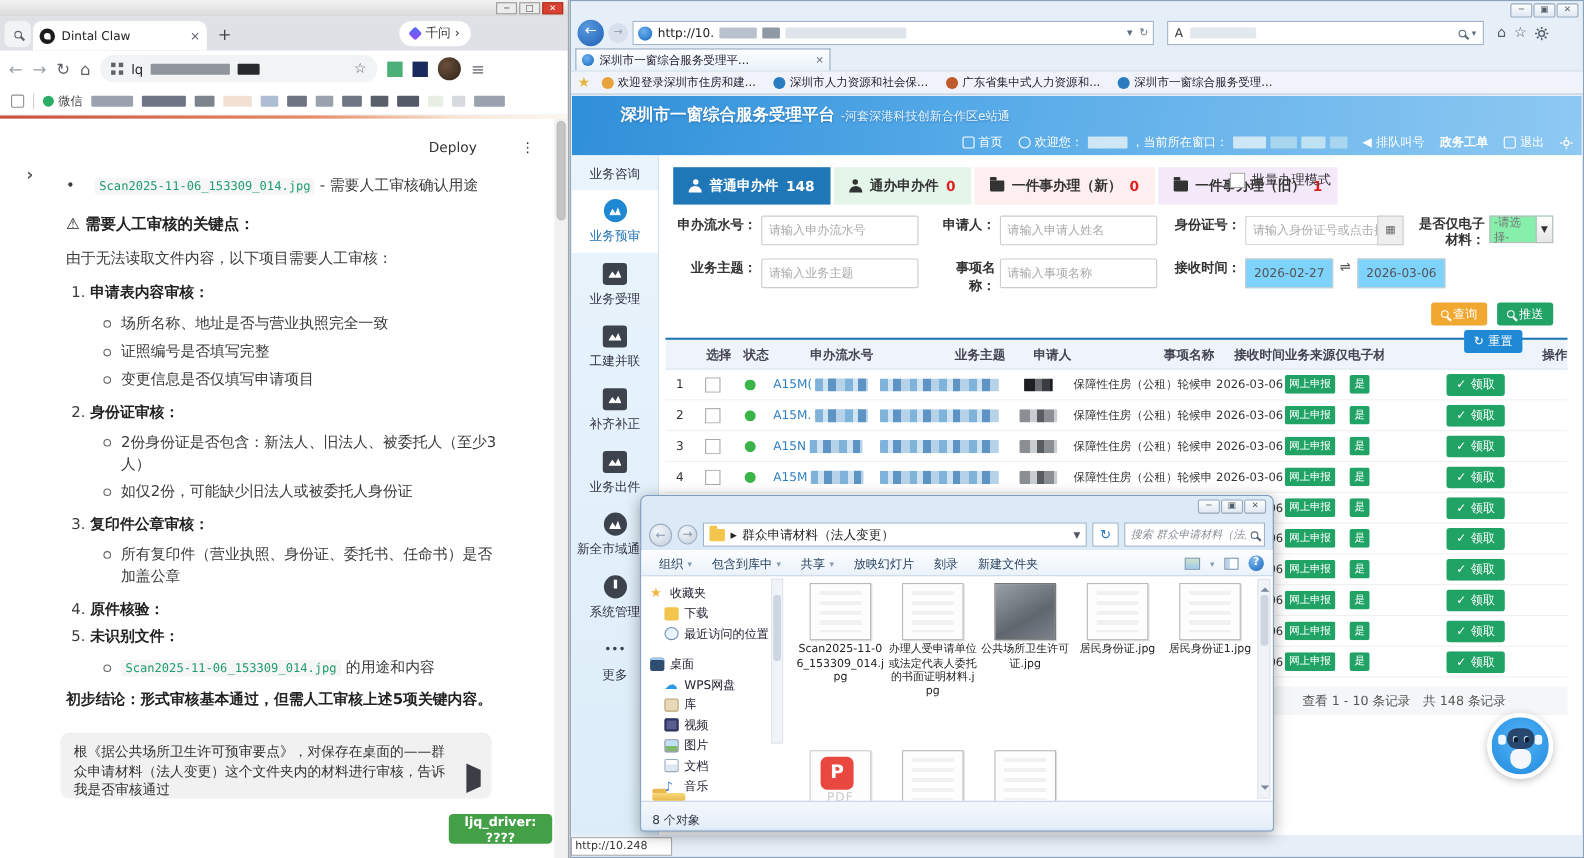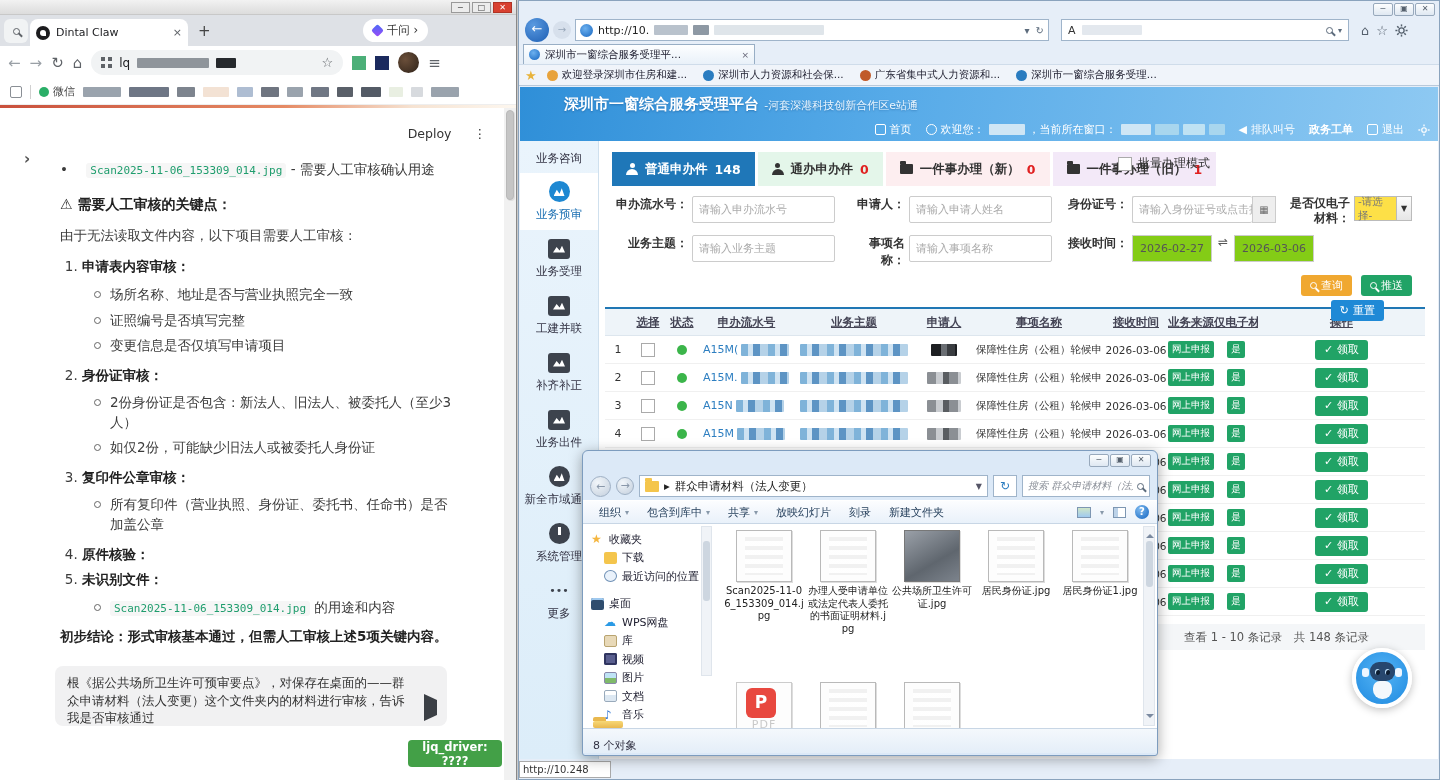--- a/index.html
+++ b/index.html
@@ -40,21 +40,21 @@
   .lb-bookmarks { height:26px; background:#fff; display:flex; align-items:center; gap:8px; padding:0 10px; border-bottom:1px solid #eee; }
   .bm-ico { width:12px; height:12px; border:1.5px solid #8a8f95; border-radius:2px; }
   .bm-div { width:1px; height:14px; background:#d0d0d0; }
   .wechat { display:flex; align-items:center; gap:4px; font-size:11px; color:#444; }
   .gdot { width:10px; height:10px; border-radius:50%; background:#2aae67; }
   .lb-topline { height:3px; background:linear-gradient(90deg,#c9503c,#e58a64 55%,#f6e3d2 80%,#fdf7ef); }
   .lb-content { position:relative; height:705px; background:#fff; overflow:hidden; }
   .lb-scrollbar { position:absolute; right:0; top:0; width:12px; height:100%; background:#f1f1f1; }
   .lb-scrollbar .thumb { position:absolute; top:2px; left:2px; width:8px; height:90px; background:#c5c5c5; border-radius:4px; }
   .lb-chevron { position:absolute; left:24px; top:42px; color:#555; font-size:15px; font-weight:bold; }
-  .lb-deploy { position:absolute; right:30px; top:18px; display:flex; gap:22px; align-items:center; font-size:12.5px; color:#333;justify-content:flex-end; }
+  .lb-deploy { position:absolute; right:30px; top:18px; display:flex; gap:40px; align-items:center; font-size:12.5px; color:#333;justify-content:flex-end; }
   .chat { position:absolute; left:60px; top:52px; width:400px; font-size:13.5px; color:#3b3b3b; line-height:1.45; }
   .file-line { margin-bottom:14px; }
   .file-line .blt { margin-right:14px; }
   code.code-chip { font-family:"DejaVu Sans Mono","Liberation Mono",monospace; font-size:11px; color:#1f9d6d; background:#f6f6f6; padding:1px 4px; border-radius:3px; }
   .warn-h { font-size:14px; font-weight:bold; color:#222; margin:10px 0 12px; }
   .intro { margin-bottom:12px; }
   ol.checklist { margin-left:22px; }
   ol.checklist > li { margin-bottom:6px; }
   .cl-title { font-weight:bold; color:#222; }
   ul.cl-subs { list-style:none; margin:8px 0 10px 12px; }
@@ -124,39 +124,39 @@
   .ico-folder { width:13px; height:10px; background:currentColor; border-radius:1px; position:relative; }
   .ico-folder::before { content:""; position:absolute; left:0; top:-3px; width:6px; height:3px; background:currentColor; border-radius:1px 1px 0 0; }
   .p-filters { margin:10px 13px 0; font-size:12px; color:#333; position:relative; }
   .f-row { display:flex; align-items:flex-start; margin-bottom:9px; }
   .f-lab { font-weight:bold; width:76px; text-align:right; margin-right:4px; flex:none; }
   .f-in { width:143px; height:27px; border:1px solid #ccc; border-radius:2px; font-size:11px; color:#aaa; padding:0 6px; line-height:25px; background:#fff; overflow:hidden; white-space:nowrap; margin-right:12px; }
   .idwrap { display:flex; margin-right:6px; }
   .idwrap .f-in { margin-right:0; width:120px; border-right:none; }
   .idbtn { width:24px; height:27px; border:1px solid #ccc; background:#eee; color:#666; font-size:10px; text-align:center; line-height:25px; }
   .eonly-lab { font-weight:bold; width:66px; text-align:right; line-height:1.25; margin:0 4px 0 2px; }
-  .f-sel { width:58px; height:25px; border:1px solid #bbb; background:#fde047; font-size:10.5px; color:#777; display:flex; align-items:center; }
+  .f-sel { width:58px; height:25px; border:1px solid #bbb; background:#86efac; font-size:10.5px; color:#777; display:flex; align-items:center; }
   .f-sel .v { flex:1; padding-left:3px; }
   .f-sel .dd { width:15px; height:100%; background:linear-gradient(#fdfdfd,#e6e6e6); border-left:1px solid #bbb; text-align:center; font-size:8px; line-height:23px; color:#333; }
-  .f-date { width:80px; height:27px; border:1px solid #ccc; background:#84cc16; color:#555; font-size:11px; text-align:center; line-height:25px; }
+  .f-date { width:80px; height:27px; border:1px solid #ccc; background:#7dd3fc; color:#555; font-size:11px; text-align:center; line-height:25px; }
   .d-sep { width:22px; text-align:center; color:#555; }
   .p-actions { position:absolute; right:12px; top:128px; width:220px; }
   .batch { position:absolute; right:210px; top:14px; display:flex; align-items:center; gap:6px; font-size:12px; color:#333; width:110px; }
   .cbx { width:14px; height:14px; border:1px solid #aaa; background:#fff; flex:none; }
   .abtn { position:absolute; height:21px; border:none; border-radius:3px; color:#fff; font-size:11px; font-family:inherit; display:flex; align-items:center; gap:4px; padding:0 9px; }
   .abtn .mag { color:#fff; }
   .btn-q { background:#f0a830; right:74px; top:6px; }
   .btn-p { background:#21a366; right:14px; top:6px; }
   .btn-r { background:#1f89d6; right:42px; top:31px; }
   .mag { width:7px; height:7px; border:1.5px solid currentColor; border-radius:50%; position:relative; display:inline-block; flex:none; }
   .mag::after { content:""; position:absolute; width:5px; height:1.5px; background:currentColor; transform:rotate(45deg); right:-4px; bottom:-2px; }
   .p-table { margin:38px 13px 0 6px; border-top:2px solid #2077b4; }
   .trow { display:grid; grid-template-columns:26px 34px 34px 95px 120px 60px 130px 64px 46px 44px 1fr; align-items:center; }
   .thead { background:#eef4f9; border-bottom:1px solid #dde6ee; height:27px; font-size:11.5px; color:#445; font-weight:bold; }
-  .thead > div { text-align:center; overflow:hidden; white-space:nowrap;text-decoration:underline; }
+  .thead > div { text-align:right; overflow:hidden; white-space:nowrap; }
   .tr { height:28px; border-bottom:1px solid #f0f0f0; font-size:11px; color:#333; }
   .tr > div { display:flex; align-items:center; justify-content:center; overflow:hidden; }
   .dotg { width:10px; height:10px; border-radius:50%; background:#3bb54a; }
   .serial { color:#2e7fc1; white-space:nowrap; }
   .mosaic { height:12px; border-radius:1px; background:repeating-linear-gradient(90deg,#7fb3d9 0 7px,#cfe3f2 7px 12px,#5d94c4 12px 19px,#b5d2e8 19px 27px); }
   .mosaic.gray { background:repeating-linear-gradient(90deg,#8b8f94 0 9px,#c9ccd0 9px 16px,#595d61 16px 22px); }
   .mosaic.dark { background:repeating-linear-gradient(90deg,#1d1f22 0 10px,#6a6e73 10px 16px,#3a3d41 16px 24px); }
   .badge { background:#21a366; color:#fff; font-size:9.5px; padding:2px 4px; border-radius:2px; white-space:nowrap; }
   .getbtn { background:#21a366; color:#fff; font-size:11px; border:none; border-radius:3px; height:20px; padding:0 9px; display:flex; align-items:center; gap:4px; font-family:inherit; }
   .itemname { white-space:nowrap; font-size:10.5px; }

